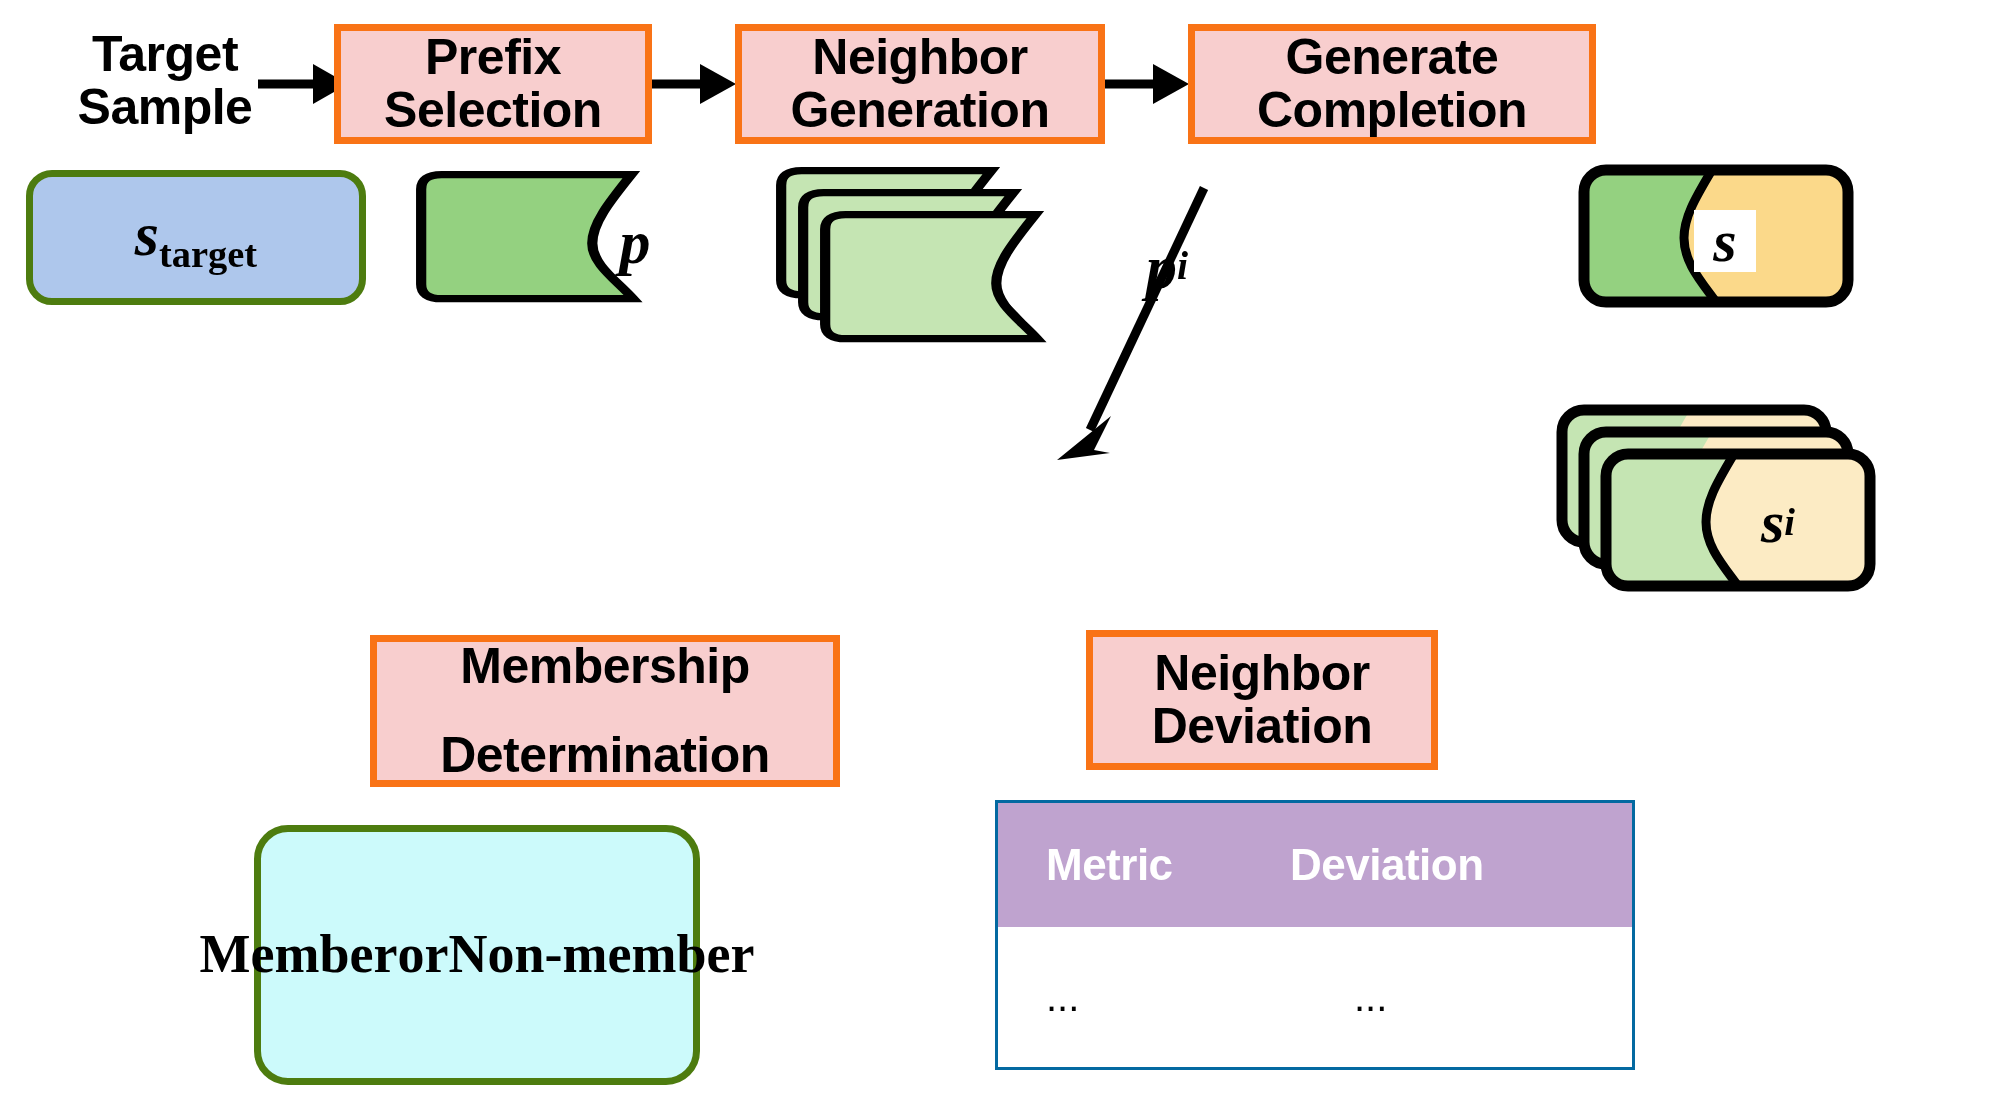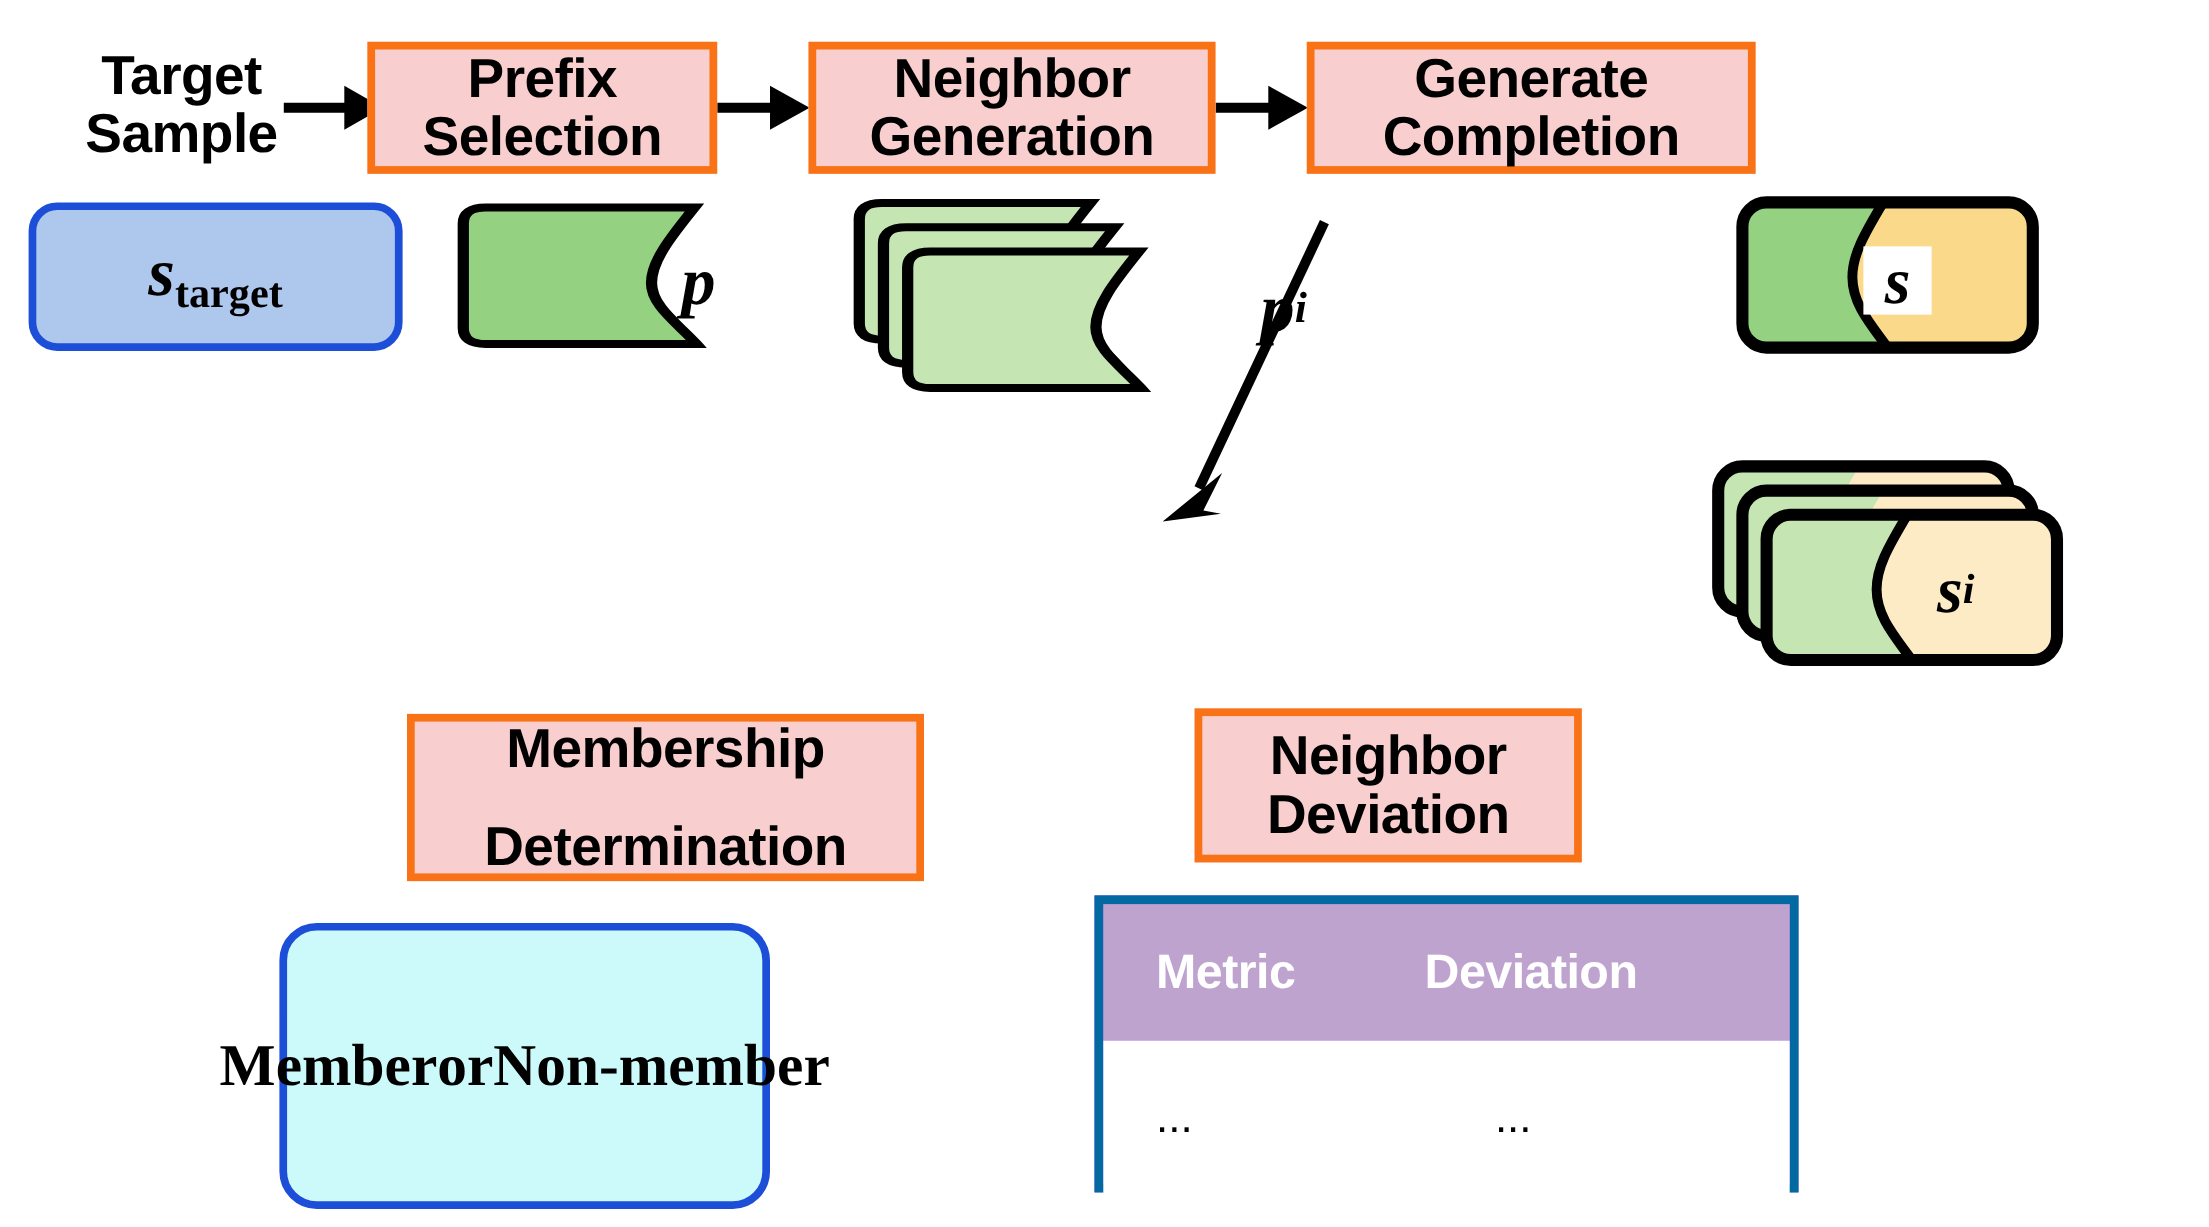--- a/index.html
+++ b/index.html
@@ -1,19 +1,19 @@
 <!DOCTYPE html>
 <html><head>
 <meta charset="utf-8">
 <style>
   html,body{margin:0;padding:0;background:#ffffff;}
   body{width:2008px;height:1115px;position:relative;overflow:hidden;
        font-family:"Liberation Sans",sans-serif;}
 
-  .stage{position:absolute;left:0;top:14px;width:2008px;height:1000px;}
+  .stage{position:absolute;left:0;top:0;width:2008px;height:1000px;}
 
   
   .proc{
     position:absolute;
     background:#F8CECE;
     border:7px solid #f97316;
     box-sizing:border-box;
     display:flex;flex-direction:column;align-items:center;justify-content:center;
     font-family:"Liberation Sans",sans-serif;
     font-weight:bold;
@@ -32,21 +32,21 @@
     color:#000;
     text-align:center;
     line-height:1.06;
     letter-spacing:-0.5px;
   }
   .plainlabel .ln{display:block;white-space:nowrap;}
 
   
   .roundbox{
     position:absolute;
-    border:7px solid #1d4ed8;
+    border:7px solid #4d7c0f;
     box-sizing:border-box;
     border-radius:26px;
     display:flex;align-items:center;justify-content:center;
     font-family:"Liberation Serif",serif;
     color:#000;
     text-align:center;
   }
 
   .bluebox{background:#AEC7EC;}
   .cyanbox{background:#CCFAFB;border-radius:34px;
@@ -58,22 +58,22 @@
   .mathsub{font-size:0.62em;vertical-align:-0.30em;font-style:normal;}
   .mathsup{font-size:0.64em;vertical-align:0.50em;font-style:italic;}
 
   
   .vec{position:absolute;left:0;top:0;width:2008px;height:1115px;overflow:visible;}
 
   
   .mtable{
     position:absolute;
     box-sizing:border-box;
-    border:8px solid #0369a1;
-    background:#8b5cf6;
+    border:3px solid #0369a1;
+    background:#e5e5e5;
   }
   .mtable .thead{
     background:#BFA3CF;
     display:flex;align-items:center;
     box-sizing:border-box;
   }
   .mtable .th{
     font-family:"Liberation Sans",sans-serif;
     font-weight:bold;color:#FFFFFF;
     font-size:44px;letter-spacing:-0.5px;

